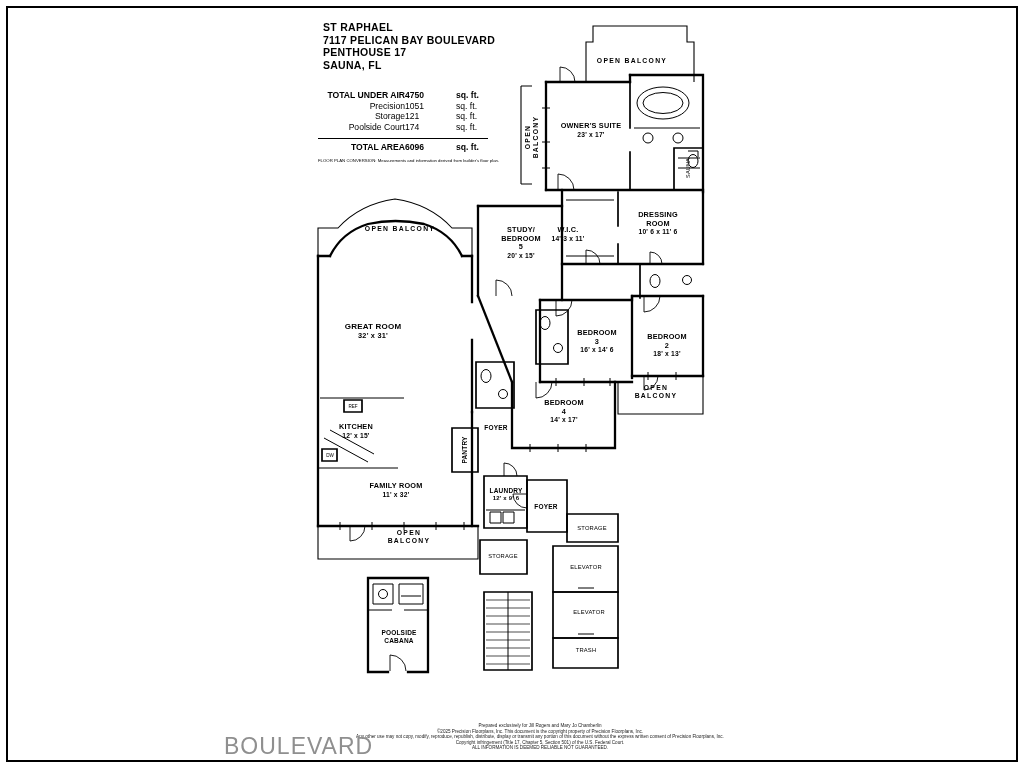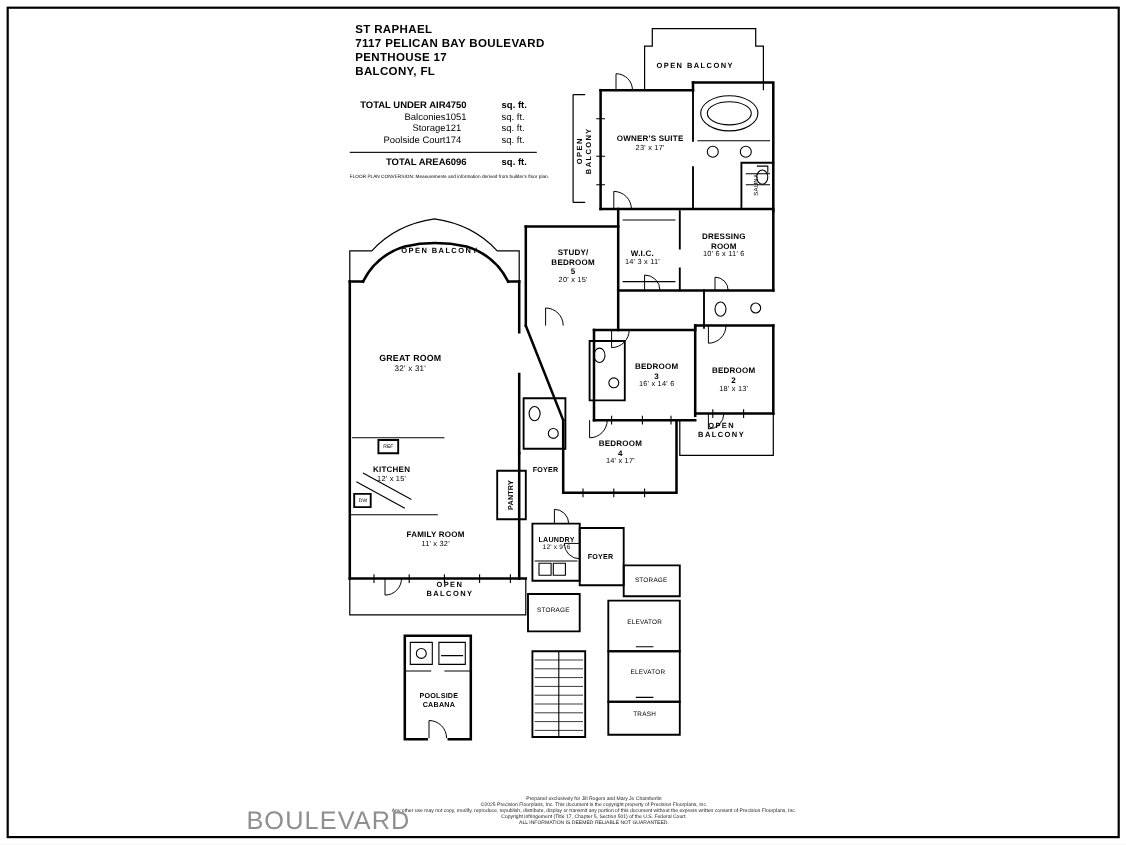--- a/index.html
+++ b/index.html
@@ -13,21 +13,21 @@
   .area-row{display:flex}
   .area-row .al{flex:1;text-align:right}
   .area-row .av{width:32px;text-align:left}
   .area-row .au{width:36px;padding-left:19px}
   .b{font-weight:700}
   .sep{border-top:1px solid #000;margin:6px 0 3px;width:170px}
   .disc{font-size:4.3px;margin-top:3px;white-space:nowrap;font-weight:400}
   .lbl{position:absolute;transform:translate(-50%,-50%);text-align:center;
        font-size:7.3px;font-weight:700;line-height:8.6px;letter-spacing:.2px;white-space:nowrap}
   .lbl span{display:block}
-  .lbl .dim{font-weight:400;font-size:.92em}
+  .lbl .dim{font-weight:700;font-size:.92em}
   .rot{transform:translate(-50%,-50%) rotate(-90deg)}
   .bal{font-weight:600;letter-spacing:1.3px;font-size:6.8px;line-height:8px}
   .s8{font-size:8px;line-height:9.4px}
   .s65{font-size:6.5px;line-height:7.6px}
   .svc{font-size:5.8px;line-height:6.6px;font-weight:400;letter-spacing:.2px}
   .s55{font-size:5.5px;line-height:6.2px;font-weight:400}
   .s45{font-size:4.6px;line-height:5px;font-weight:400;letter-spacing:0}
   .footer{position:absolute;left:540px;top:723px;transform:translateX(-50%);text-align:center;
           font-size:4.6px;line-height:5.5px;color:#222;white-space:nowrap;font-weight:400}
   .watermark{position:absolute;left:224px;top:733px;font-size:23px;color:#8f8f8f;
@@ -148,31 +148,31 @@
       <path d="M350,526 L350,541 A15,15 0 0 0 365,526"></path>
       <path d="M644,376 L644,390 A14,14 0 0 0 658,376"></path>
       <path d="M390,671 L390,655 A16,16 0 0 1 406,671"></path>
     </g>
   </svg>
 
   <div class="title-block">
     <div>ST RAPHAEL</div>
     <div>7117 PELICAN BAY BOULEVARD</div>
     <div>PENTHOUSE 17</div>
-    <div>BALCONY, FL</div>
+    <div>SAUNA, FL</div>
   </div>
 
   <div class="area-table">
     <div class="area-row b">
       <span class="al">TOTAL UNDER AIR</span>
       <span class="av">4750</span>
       <span class="au">sq. ft.</span>
     </div>
     <div class="area-row">
-      <span class="al">Balconies</span>
+      <span class="al">Precision</span>
       <span class="av">1051</span>
       <span class="au">sq. ft.</span>
     </div>
     <div class="area-row">
       <span class="al">Storage</span>
       <span class="av">121</span>
       <span class="au">sq. ft.</span>
     </div>
     <div class="area-row">
       <span class="al">Poolside Court</span>
@@ -205,21 +205,21 @@
     <span>OPEN</span>
     <span>BALCONY</span>
   </div>
 
   <div class="lbl" style="left:658px;top:224px">
     <span>DRESSING</span>
     <span>ROOM</span>
     <span class="dim">10' 6 x 11' 6</span>
   </div>
 
-  <div class="lbl" style="left:584px;top:235px">
+  <div class="lbl" style="left:568px;top:235px">
     <span>W.I.C.</span>
     <span class="dim">14' 3 x 11'</span>
   </div>
 
   <div class="lbl" style="left:521px;top:243px">
     <span>STUDY/</span>
     <span>BEDROOM</span>
     <span>5</span>
     <span class="dim">20' x 15'</span>
   </div>

